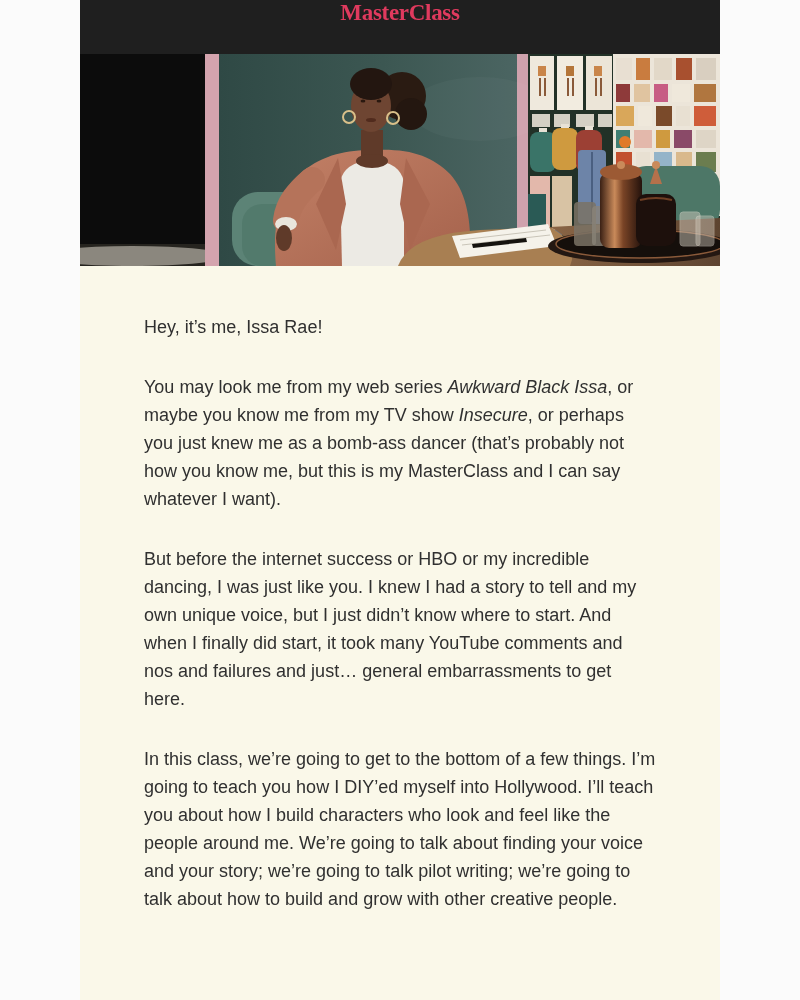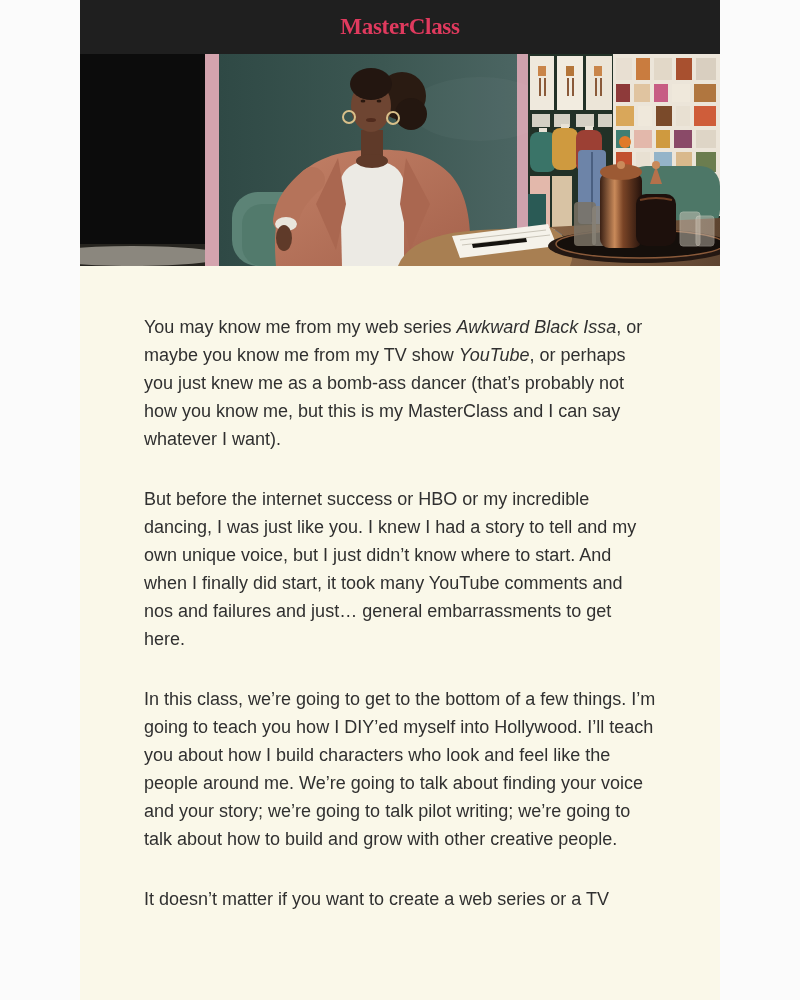--- a/index.html
+++ b/index.html
@@ -6,21 +6,21 @@
     --outer-bg:#fbfbfb;
     --header-bg:#1f1f1f;
     --accent:#e03a5e;
     --cream:#faf8e9;
     --text:#303030;
   }
   *{margin:0;padding:0;box-sizing:border-box;}
   html,body{width:800px;height:1000px;overflow:hidden;}
   body{background:var(--outer-bg);font-family:"Liberation Sans",sans-serif;}
   .email{width:640px;margin:0 auto;background:var(--cream);min-height:1000px;}
-  .header{height:54px;background:var(--header-bg);display:flex;align-items:center;justify-content:center;}
+  .header{height:54px;background:var(--header-bg);display:flex;justify-content:center;}
   .logo{font-family:"Liberation Serif",serif;font-weight:bold;font-size:23px;letter-spacing:-0.3px;color:var(--accent);cursor:pointer;text-decoration:none;}
   .hero{height:212px;position:relative;overflow:hidden;background:#0c0c0c;}
   .hero svg{display:block;width:640px;height:212px;}
   .bodytext{padding:47px 64px 80px 64px;}
   .bodytext p{font-size:18px;line-height:28px;color:var(--text);margin:0 0 32px 0;}
   .bodytext p:last-child{margin-bottom:0;}
   .bodytext .italic{font-style:italic;}
 </style>
 </head>
 <body>
@@ -198,21 +198,21 @@
           <polygon points="570,130 582,130 576,112" fill="#b4714b"></polygon>
           <circle cx="576" cy="111" r="4" fill="#c98a5a"></circle>
           <rect x="600" y="158" width="20" height="34" rx="3" fill="#cfc8bb" opacity="0.5" stroke="#e8e2d6" stroke-width="1"></rect>
           <rect x="616" y="162" width="18" height="30" rx="3" fill="#cfc8bb" opacity="0.45" stroke="#e8e2d6" stroke-width="1"></rect>
         </g>
       </svg>
     </div>
 
     <main class="bodytext">
       <div>
-          <p><span>You may know me from my web series </span><span class="italic">Awkward Black Issa</span><span>, or maybe you know me from my TV show </span><span class="italic">YouTube</span><span>, or perhaps you just knew me as a bomb-ass dancer (that’s probably not how you know me, but this is my MasterClass and I can say whatever I want).</span></p>
+          <p><span>Hey, it’s me, Issa Rae!</span></p>
+          <p><span>You may look me from my web series </span><span class="italic">Awkward Black Issa</span><span>, or maybe you know me from my TV show </span><span class="italic">Insecure</span><span>, or perhaps you just knew me as a bomb-ass dancer (that’s probably not how you know me, but this is my MasterClass and I can say whatever I want).</span></p>
           <p><span>But before the internet success or HBO or my incredible dancing, I was just like you. I knew I had a story to tell and my own unique voice, but I just didn’t know where to start. And when I finally did start, it took many YouTube comments and nos and failures and just… general embarrassments to get here.</span></p>
           <p><span>In this class, we’re going to get to the bottom of a few things. I’m going to teach you how I DIY’ed myself into Hollywood. I’ll teach you about how I build characters who look and feel like the people around me. We’re going to talk about finding your voice and your story; we’re going to talk pilot writing; we’re going to talk about how to build and grow with other creative people.</span></p>
-          <p><span>It doesn’t matter if you want to create a web series or a TV</span></p>
         </div>
     </main>
 
   </div>
 </div>
 
 </body></html>

